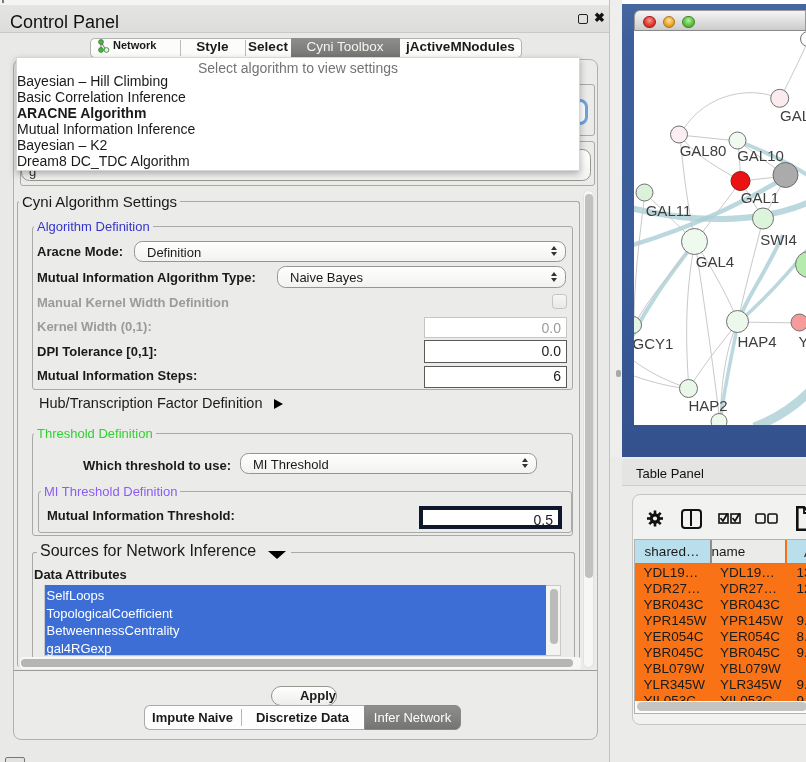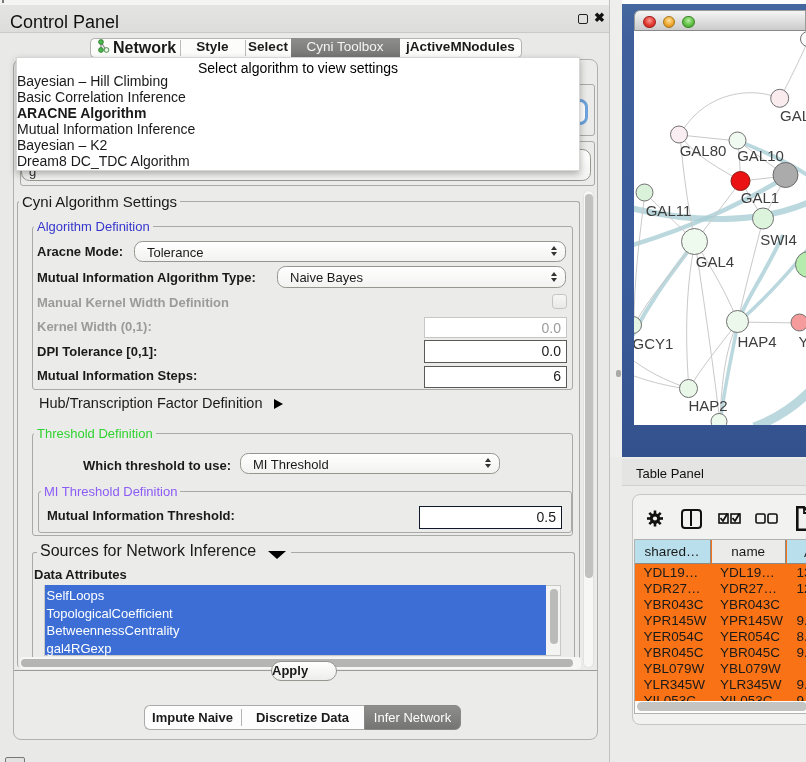--- a/index.html
+++ b/index.html
@@ -30,53 +30,53 @@
 <div class="abs" style="left:90px;top:37.5px;width:201px;height:20.5px;background:#fcfcfa;border:1px solid #b3b3b1;border-radius:5px 0 0 5px;border-right:none"></div>
 <div class="abs" style="left:291px;top:37.5px;width:108.5px;height:20.5px;background:linear-gradient(#8e8e8c,#747472)"></div>
 <div class="abs" style="left:399.5px;top:37.5px;width:122.5px;height:20.5px;background:#fcfcfa;border:1px solid #b3b3b1;border-radius:0 5px 5px 0;border-left:none"></div>
 <svg class="abs" style="left:97px;top:39px" width="13" height="14" viewBox="0 0 13 14">
     <line x1="4" y1="3" x2="9" y2="11" stroke="#888" stroke-width="1.2"></line>
     <line x1="4" y1="3" x2="4" y2="11" stroke="#888" stroke-width="1.2"></line>
     <circle cx="4" cy="3" r="2.4" fill="#4db84d" stroke="#2a7a2a" stroke-width="0.8"></circle>
     <circle cx="4" cy="11" r="2.4" fill="#4db84d" stroke="#2a7a2a" stroke-width="0.8"></circle>
     <circle cx="9.5" cy="11" r="2.4" fill="#e8f4e8" stroke="#2a7a2a" stroke-width="0.8"></circle>
   </svg>
-<div class="abs b" style="left:113px;top:38.5px;font-size:16px">Network</div>
+<div class="abs b" style="left:113px;top:38.5px;font-size:11px">Network</div>
 <div class="abs" style="left:180px;top:40px;width:1px;height:16px;background:#bbbbb9"></div>
 <div class="abs b" style="left:180px;top:38.5px;width:65px;text-align:center;font-size:13.5px">Style</div>
 <div class="abs" style="left:245px;top:40px;width:1px;height:16px;background:#bbbbb9"></div>
 <div class="abs b" style="left:245px;top:38.5px;width:46px;text-align:center;font-size:13.5px">Select</div>
 <div class="abs" style="left:291px;top:38.5px;width:108px;text-align:center;font-size:13.5px;color:#f4f4f2">Cyni Toolbox</div>
 <div class="abs b" style="left:399.5px;top:38.5px;width:122px;text-align:center;font-size:13.5px">jActiveMNodules</div>
 
 <div class="abs" style="left:13px;top:59px;width:585px;height:681px;background:#ebebe9;border:1px solid #b1b1af;border-radius:8px"></div>
 
 <div class="grp" style="left:20px;top:84px;width:575px;height:52px"></div>
 <div class="abs" style="left:420px;top:99px;width:168px;height:26px;border:3px solid #6ea3dc;border-radius:8px;background:#fff"></div>
 <div class="grp" style="left:20px;top:141px;width:575px;height:45px"></div>
 <div class="combo" style="left:21px;top:149px;width:570px;height:32px">
     <span style="position:absolute;left:7px;top:14px;color:#333">g</span>
   </div>
 
 <div class="abs" style="left:16px;top:57px;width:564px;height:114px;background:#fff;border:1px solid #d6d6d4;box-shadow:0 3px 7px rgba(0,0,0,0.3)"></div>
-<div class="abs" style="left:16px;top:59.5px;width:564px;text-align:center;color:#000000;font-size:14px">Select algorithm to view settings</div>
+<div class="abs" style="left:16px;top:59.5px;width:564px;text-align:center;color:#737373;font-size:14px">Select algorithm to view settings</div>
 <div class="abs" style="left:17px;top:73px;line-height:16.1px;font-size:14px">Bayesian – Hill Climbing<br>Basic Correlation Inference<br><span class="b">ARACNE Algorithm</span><br>Mutual Information Inference<br>Bayesian – K2<br>Dream8 DC_TDC Algorithm</div>
 
 <div class="abs" style="left:583px;top:190px;width:11px;height:478px;background:#f7f7f5;border:1px solid #e2e2e0;border-radius:6px"></div>
 <div class="abs" style="left:584.5px;top:194px;width:8px;height:384px;background:#c1c1bf;border-radius:5px"></div>
 
 <div class="grp" style="left:17px;top:201px;width:563px;height:466px;border-bottom:none"></div>
 <div class="glab" style="left:19px;top:195px;font-size:15px">Cyni Algorithm Settings</div>
 
 <div class="grp" style="left:32px;top:226px;width:541px;height:164px"></div>
 <div class="glab" style="left:34px;top:220px;color:#3535cd">Algorithm Definition</div>
 
 <div class="abs b" style="left:37px;top:244px">Aracne Mode:</div>
 <div class="combo" style="left:134px;top:240.5px;width:432px;height:21.5px">
-    <span class="ct">Tolerance</span>
+    <span class="ct">Definition</span>
     <span class="spin"></span>
   </div>
 
 <div class="abs b" style="left:37px;top:270px">Mutual Information Algorithm Type:</div>
 <div class="combo" style="left:277px;top:266px;width:289px;height:21.5px">
     <span class="ct">Naive Bayes</span>
     <span class="spin"></span>
   </div>
 
 <div class="abs b dis" style="left:37px;top:295px">Manual Kernel Width Definition</div>
@@ -91,46 +91,46 @@
 <div class="abs b" style="left:37px;top:368px">Mutual Information Steps:</div>
 <div class="fld" style="left:424px;top:366px;width:143px;height:22px;border:1.5px solid #5a5a58;line-height:19px">6</div>
 
 <div class="abs" style="left:39px;top:395px;font-size:14.5px">Hub/Transcription Factor Definition</div>
 <div class="abs" style="left:273.5px;top:399px;width:0;height:0;border-top:5.5px solid transparent;border-bottom:5.5px solid transparent;border-left:9.5px solid #000"></div>
 
 <div class="grp" style="left:32px;top:433px;width:541px;height:103px"></div>
 <div class="glab" style="left:34px;top:427px;color:#2fd32f">Threshold Definition</div>
 
 <div class="abs b" style="left:83px;top:458px">Which threshold to use:</div>
-<div class="combo" style="left:240px;top:452.5px;width:260px;height:21.5px">
+<div class="combo" style="left:240px;top:452.5px;width:297px;height:21.5px">
     <span class="ct">MI Threshold</span>
     <span class="spin"></span>
   </div>
 
 <div class="grp" style="left:38px;top:491px;width:534px;height:42px"></div>
 <div class="glab" style="left:41px;top:485px;color:#8b5cf6">MI Threshold Definition</div>
 <div class="abs b" style="left:47px;top:508px">Mutual Information Threshold:</div>
-<div class="fld" style="left:419px;top:506px;width:143px;height:23px;border:1px solid #0f172a;line-height:21px">0.5</div>
+<div class="fld" style="left:419px;top:506px;width:143px;height:23px;border:4px solid #0f172a;line-height:21px">0.5</div>
 
 <div class="grp" style="left:32px;top:552px;width:543px;height:116px;border-bottom:none"></div>
 <div class="glab" style="left:37px;top:544px;font-size:16px">Sources for Network Inference</div>
 <div class="abs" style="left:258px;top:545px;width:33px;height:13px;background:#ebebe9"></div>
 <div class="abs" style="left:267.5px;top:550.5px;width:0;height:0;border-left:9px solid transparent;border-right:9px solid transparent;border-top:8.5px solid #000"></div>
 
 <div class="abs b" style="left:34px;top:567px">Data Attributes</div>
 <div class="abs" style="left:44px;top:584.5px;width:516.5px;height:71px;background:#f4f4f2;border:1px solid #c9c9c7"></div>
 <div class="abs" style="left:44.5px;top:585px;width:501.5px;height:70px;background:#3c6ed5"></div>
 <div class="abs" style="left:46.5px;top:587px;color:#fff;line-height:17.6px;font-size:13px">SelfLoops<br>TopologicalCoefficient<br>BetweennessCentrality<br>gal4RGexp</div>
 <div class="abs" style="left:549.5px;top:588.5px;width:8.5px;height:55px;background:#bbbbb9;border-radius:4.5px"></div>
 
 <div class="abs" style="left:20px;top:656.5px;width:561px;height:12px;background:#f6f6f4;border-radius:3px"></div>
 <div class="abs" style="left:21px;top:659px;width:552px;height:8px;background:#b5b5b3;border-radius:4px"></div>
 
 <div class="abs" style="left:14px;top:670px;width:583px;height:1px;background:#9b9b99"></div>
-<div class="abs" style="left:271px;top:661px;width:66px;height:19.5px;border:1px solid #96968f;border-radius:10px;background:linear-gradient(#ffffff,#ededeb);text-align:left;line-height:18px;font-weight:bold">Apply</div>
+<div class="abs" style="left:271px;top:686px;width:66px;height:19.5px;border:1px solid #96968f;border-radius:10px;background:linear-gradient(#ffffff,#ededeb);text-align:right;line-height:18px;font-weight:bold">Apply</div>
 
 <div class="abs" style="left:144px;top:705px;width:220px;height:25px;background:#fdfdfd;border:1px solid #aaaaa8;border-radius:6px 0 0 6px;border-right:none"></div>
 <div class="abs" style="left:364px;top:705px;width:97px;height:25px;background:linear-gradient(#8e8e8c,#747472);border:1px solid #88888a;border-radius:0 6px 6px 0"></div>
 <div class="abs b" style="left:144px;top:709.5px;width:97px;text-align:center">Impute Naive</div>
 <div class="abs" style="left:241px;top:709px;width:1px;height:17px;background:#b5b5b3"></div>
 <div class="abs b" style="left:241px;top:709.5px;width:123px;text-align:center">Discretize Data</div>
 <div class="abs" style="left:364px;top:709.5px;width:97px;text-align:center;color:#fdfdfd">Infer Network</div>
 
 <div class="abs" style="left:5px;top:757px;width:20px;height:15px;border:1.6px solid #77777a;border-radius:2px;background:#e2e2e0"></div>
 
@@ -245,21 +245,21 @@
       <rect x="13" y="1" width="9" height="9" rx="1.5"></rect>
     </g>
 </svg>
 <svg class="abs" style="left:796px;top:506px" width="12" height="25" viewBox="0 0 12 25">
     <path d="M 1.3 1.3 L 8 1.3 L 14 7 L 14 23.7 L 1.3 23.7 Z" fill="none" stroke="#111" stroke-width="2.6"></path>
     <path d="M 8 1.3 L 8 7 L 14 7" fill="none" stroke="#111" stroke-width="1.8"></path>
   </svg>
 
 <div class="abs" style="left:633.5px;top:538.5px;width:205px;height:175px;background:#f97316;border:1px solid #b1b1af;border-right:none;overflow:hidden">
  <div class="abs" style="left:0;top:0;width:76px;height:24.5px;background:#badfec;border-right:1px solid #8a8a88;border-bottom:1px solid #8a8a88;text-align:center;line-height:24px;font-size:13.5px">shared…</div>
- <div class="abs" style="left:77px;top:0;width:74.5px;height:24.5px;background:#ebebe9;border-right:1px solid #8a8a88;border-bottom:1px solid #8a8a88;text-align:center;line-height:24px;font-size:13.5px">name</div>
+ <div class="abs" style="left:77px;top:0;width:74.5px;height:24.5px;background:#ebebe9;border-right:1px solid #8a8a88;border-bottom:1px solid #8a8a88;line-height:24px;font-size:13.5px">name</div>
  <div class="abs" style="left:152.5px;top:0;width:21px;height:24.5px;background:#badfec;border-bottom:1px solid #8a8a88;overflow:hidden">
       <span style="position:absolute;left:17px;top:5px;font-size:13.5px">A…</span>
     </div>
  <div class="abs" style="left:9px;top:25px;font-size:13.5px;line-height:16px">YDL19…<br>YDR27…<br>YBR043C<br>YPR145W<br>YER054C<br>YBR045C<br>YBL079W<br>YLR345W<br>YIL053C</div>
  <div class="abs" style="left:85.5px;top:25px;font-size:13.5px;line-height:16px">YDL19…<br>YDR27…<br>YBR043C<br>YPR145W<br>YER054C<br>YBR045C<br>YBL079W<br>YLR345W<br>YIL053C</div>
  <div class="abs" style="left:162px;top:25px;font-size:13.5px;line-height:16px;white-space:nowrap">13.<br>12.<br>&nbsp;<br>9.1<br>8.0<br>9.4<br>&nbsp;<br>9.6<br>9.2</div>
  <div class="abs" style="left:0;top:161px;width:172.5px;height:14px;background:#fdfdfd"></div>
  <div class="abs" style="left:2px;top:162.5px;width:170px;height:9px;background:#c4c4c2;border-radius:5px"></div>
 </div>
 

